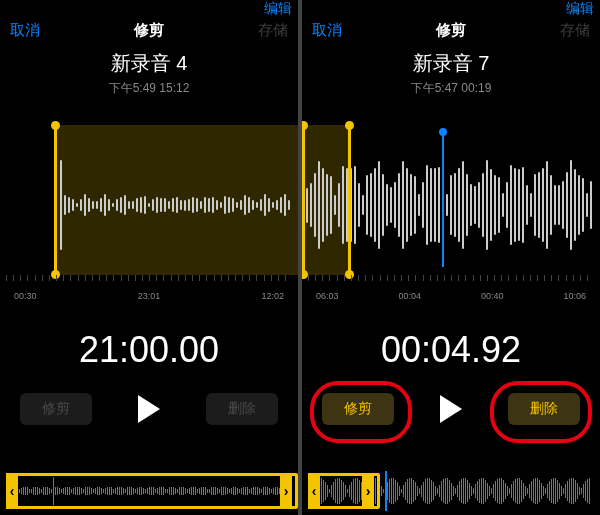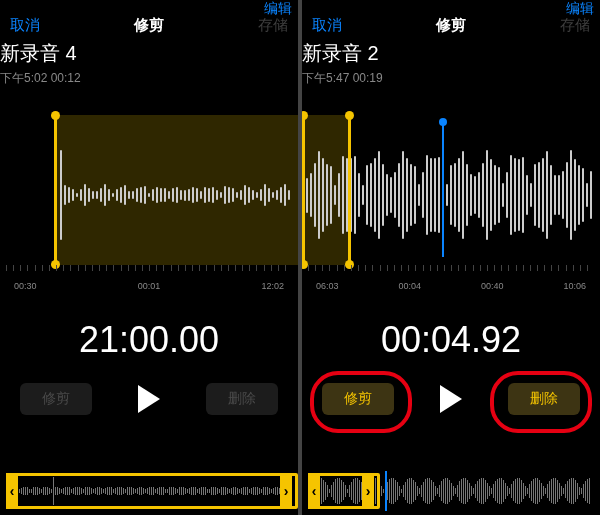--- a/index.html
+++ b/index.html
@@ -1,24 +1,24 @@
 <!DOCTYPE html>
 <html><head>
 <meta charset="utf-8">
 <style>
   html,body{margin:0;padding:0;background:#1e1e1e;font-family:-apple-system,"Helvetica Neue",Arial,sans-serif}
   .stage{width:600px;height:515px;background:#444;display:flex;justify-content:space-between;position:relative}
   .phone{width:298px;height:515px;background:#000;position:relative;overflow:hidden}
   .topbar{height:16px;position:relative}
   .topbar .edit{position:absolute;right:6px;top:0;color:#0a84ff;font-size:14px}
-  .navbar{height:24px;display:flex;align-items:flex-start;justify-content:center;position:relative}
+  .navbar{height:24px;display:flex;align-items:flex-end;justify-content:center;position:relative}
   .navbar .cancel{position:absolute;left:10px;color:#0a84ff;font-size:15px}
   .navbar .save{position:absolute;right:10px;color:#3e3e3e;font-size:15px}
   .navbar .title{color:#fff;font-size:15px;font-weight:600}
-  .meta{text-align:left;}
+  .meta{text-align:center;margin-top:10px}
   .meta .name{color:#fff;font-size:20px;font-weight:500}
   .meta .sub{color:#888;font-size:12px;margin-top:3px}
   .waveZone{position:relative;height:180px;margin-top:28px;background:#000}
   .sel{position:absolute;top:0;bottom:30px;background:rgba(170,140,0,0.28)}
   .axis{position:absolute;bottom:0;left:0;right:0;height:30px}
   .axis .ticks{display:flex;height:12px;padding:0 6px}
   .axis .ticks span{flex:1;border-left:1px solid #444;height:6px}
   .axis .labels{display:flex;justify-content:space-between;padding:0 14px;color:#888;font-size:9px;margin-top:4px}
   .handle{position:absolute;top:0;bottom:30px;width:3px;background:#f5c400}
   .handle::before,.handle::after{content:"";position:absolute;left:-3px;width:9px;height:9px;background:#f5c400;border-radius:50%}
@@ -49,21 +49,21 @@
       <div class="topbar">
         <span class="edit">编辑</span>
       </div>
       <div class="navbar">
         <span class="cancel">取消</span>
         <span class="title">修剪</span>
         <span class="save">存储</span>
       </div>
       <div class="meta">
         <div class="name">新录音 4</div>
-        <div class="sub">下午5:02  00:12</div>
+        <div class="sub">下午5:49  15:12</div>
       </div>
       <div class="waveZone">
         <div class="sel" style="left: 54px; right: 0px;"></div>
         <div class="waves">
           <span style="height: 0px;"></span>
           <span style="height: 0px;"></span>
           <span style="height: 0px;"></span>
           <span style="height: 0px;"></span>
           <span style="height: 0px;"></span>
           <span style="height: 0px;"></span>
@@ -173,21 +173,21 @@
             <span></span>
             <span></span>
             <span></span>
             <span></span>
             <span></span>
             <span></span>
             <span></span>
           </div>
           <div class="labels">
             <span>00:30</span>
-            <span>00:01</span>
+            <span>23:01</span>
             <span>12:02</span>
           </div>
         </div>
       </div>
       <div class="timecode">21:00.00</div>
       <div class="controls">
         <div class="btn dis">修剪</div>
         <div class="play"></div>
         <div class="btn dis">删除</div>
       </div>
@@ -342,21 +342,21 @@
     <div class="phone">
       <div class="topbar">
         <span class="edit">编辑</span>
       </div>
       <div class="navbar">
         <span class="cancel">取消</span>
         <span class="title">修剪</span>
         <span class="save">存储</span>
       </div>
       <div class="meta">
-        <div class="name">新录音 2</div>
+        <div class="name">新录音 7</div>
         <div class="sub">下午5:47  00:19</div>
       </div>
       <div class="waveZone">
         <div class="sel" style="left: 0px; right: 251px;"></div>
         <div class="waves">
           <span style="height: 35px;"></span>
           <span style="height: 43.9231px;"></span>
           <span style="height: 63.083px;"></span>
           <span style="height: 88.6648px;"></span>
           <span style="height: 73.5616px;"></span>

